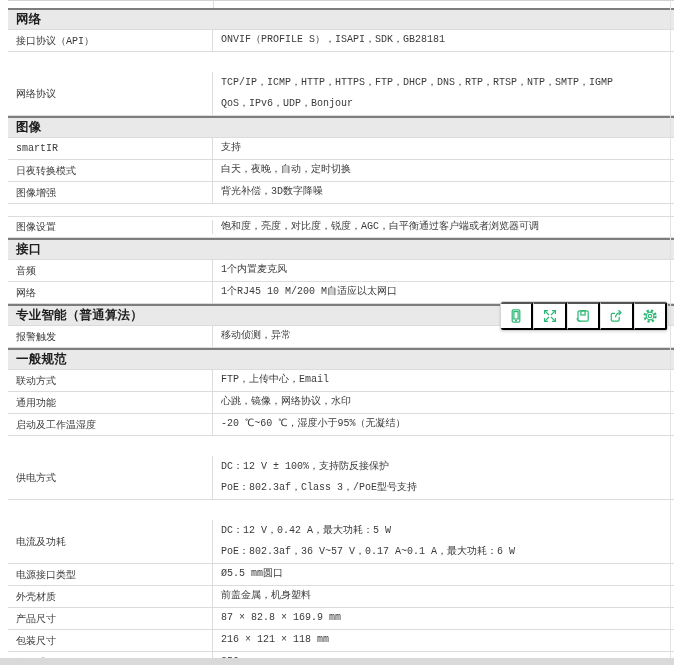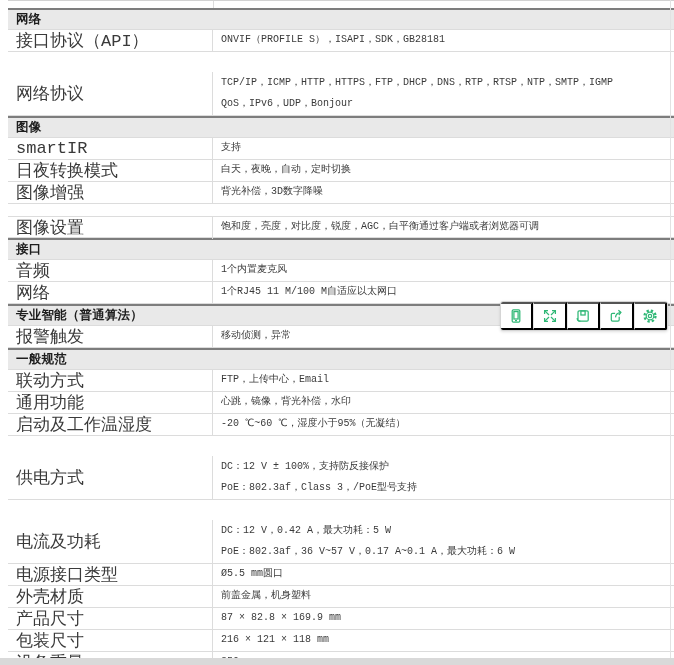--- a/index.html
+++ b/index.html
@@ -15,21 +15,21 @@
     box-sizing:border-box;height:22px;border-top:2px solid #7d7d7d;border-bottom:1px solid #dcdcdc;
     background:#e9e9e9;font-weight:bold;color:#1e1e1e;display:flex;align-items:center;
     padding:0 8px;font-size:12.5px;letter-spacing:.2px;
   }
   
   .row{display:flex;box-sizing:border-box;height:22px;border-bottom:1px solid #dcdcdc;background:#fff;}
   .row.double{height:44px;margin-top:20px;}
   .row.bt{border-top:1px solid #dcdcdc;align-items:center;}
   .cell{box-sizing:border-box;}
   .label{flex:0 0 205px;width:205px;border-right:1px solid #dcdcdc;display:flex;align-items:center;
-    padding:0 8px;font-size:17px;color:#3a3a3a;white-space:nowrap;overflow:hidden;}
+    padding:0 8px;font-size:10px;color:#3a3a3a;white-space:nowrap;overflow:hidden;}
   .value{flex:1;display:flex;flex-direction:column;justify-content:center;
     padding:0 8px;font-size:10px;color:#3a3a3a;overflow:hidden;}
   .vline{white-space:nowrap;overflow:hidden;line-height:20.5px;}
   .gap{height:12px;background:#fff;}
   .bottom-bar{position:absolute;left:0;right:0;bottom:0;height:7px;background:#d9d9d9;}
   
   .toolbar{
     position:absolute;left:500px;top:301px;width:168px;height:30px;box-sizing:border-box;
     background:#ffffff;border:1px solid #d5d5d5;border-radius:3px;display:flex;z-index:5;
     box-shadow:0 1px 3px rgba(0,0,0,.13);
@@ -93,41 +93,41 @@
       <div class="sec">接口</div>
       <div class="row">
         <div class="cell label">音频</div>
         <div class="cell value">
           <div class="vline">1个内置麦克风</div>
         </div>
       </div>
       <div class="row">
         <div class="cell label">网络</div>
         <div class="cell value">
-          <div class="vline">1个RJ45 11 M/100 M自适应以太网口</div>
+          <div class="vline">1个RJ45 10 M/200 M自适应以太网口</div>
         </div>
       </div>
       <div class="sec">专业智能（普通算法）</div>
       <div class="row">
         <div class="cell label">报警触发</div>
         <div class="cell value">
           <div class="vline">移动侦测，异常</div>
         </div>
       </div>
       <div class="sec">一般规范</div>
       <div class="row">
         <div class="cell label">联动方式</div>
         <div class="cell value">
           <div class="vline">FTP，上传中心，Email</div>
         </div>
       </div>
       <div class="row">
         <div class="cell label">通用功能</div>
         <div class="cell value">
-          <div class="vline">心跳，镜像，背光补偿，水印</div>
+          <div class="vline">心跳，镜像，网络协议，水印</div>
         </div>
       </div>
       <div class="row">
         <div class="cell label">启动及工作温湿度</div>
         <div class="cell value">
           <div class="vline">-20 ℃~60 ℃，湿度小于95%（无凝结）</div>
         </div>
       </div>
       <div class="row double">
         <div class="cell label">供电方式</div>

